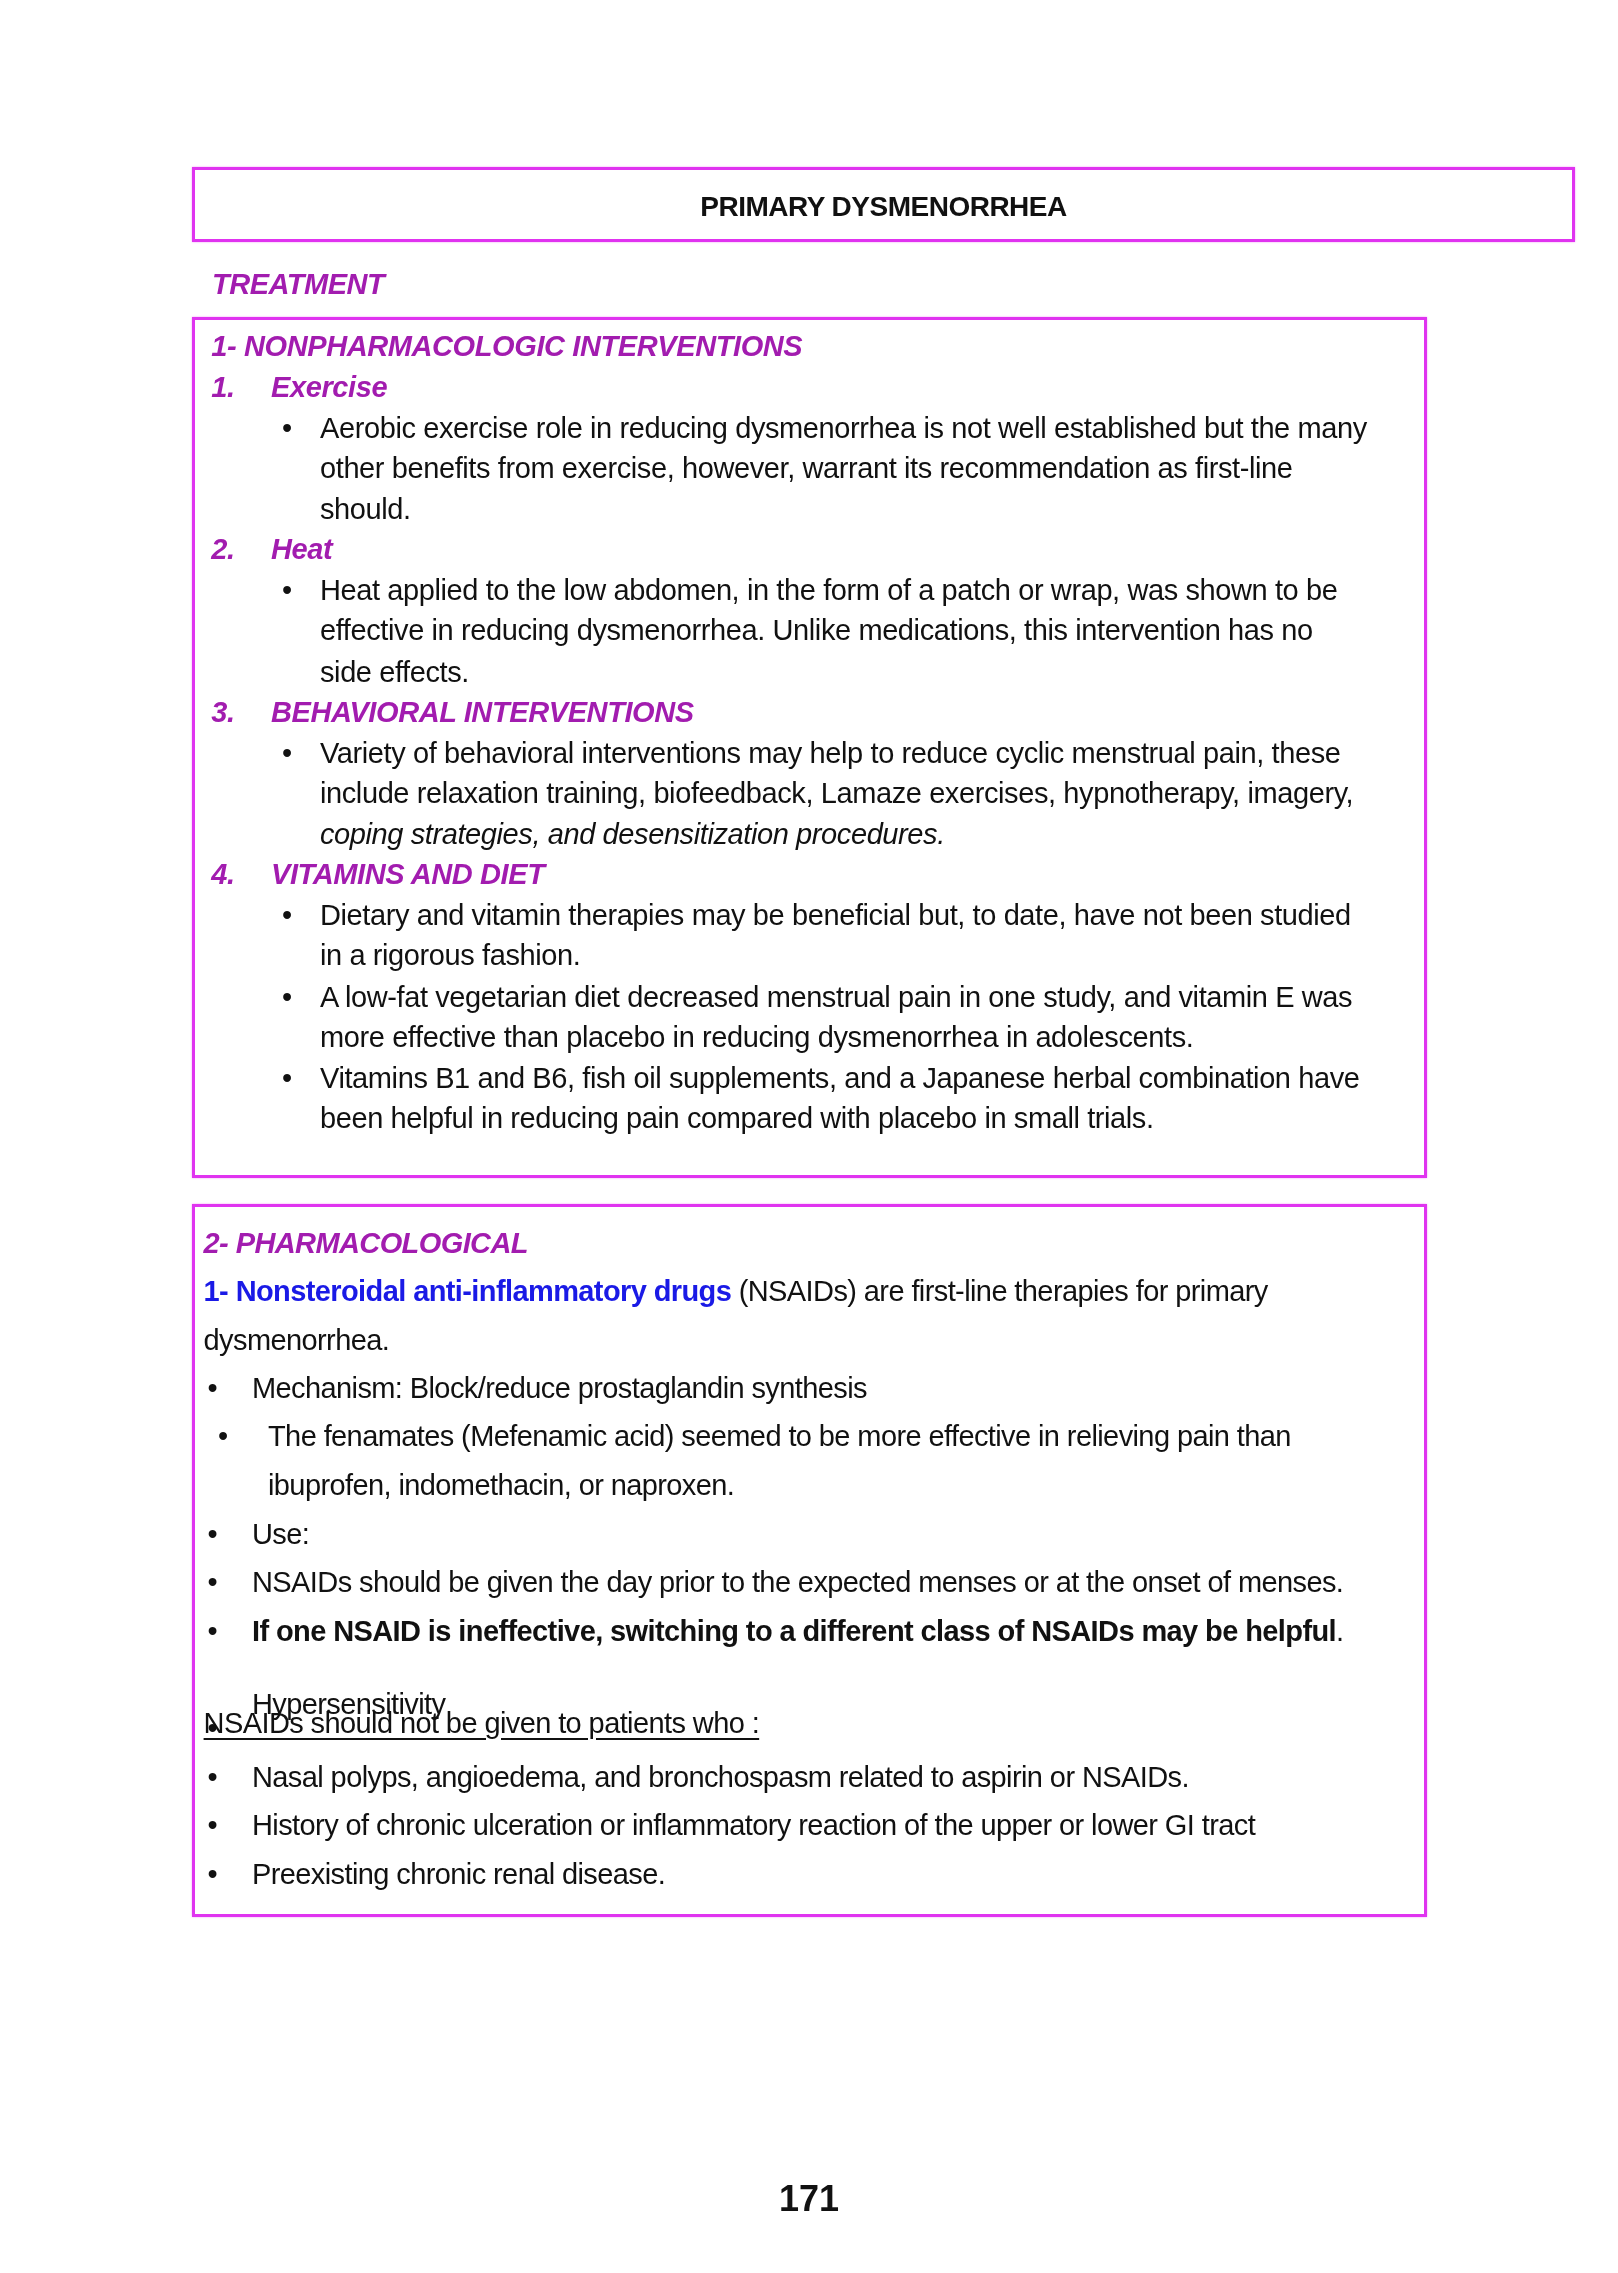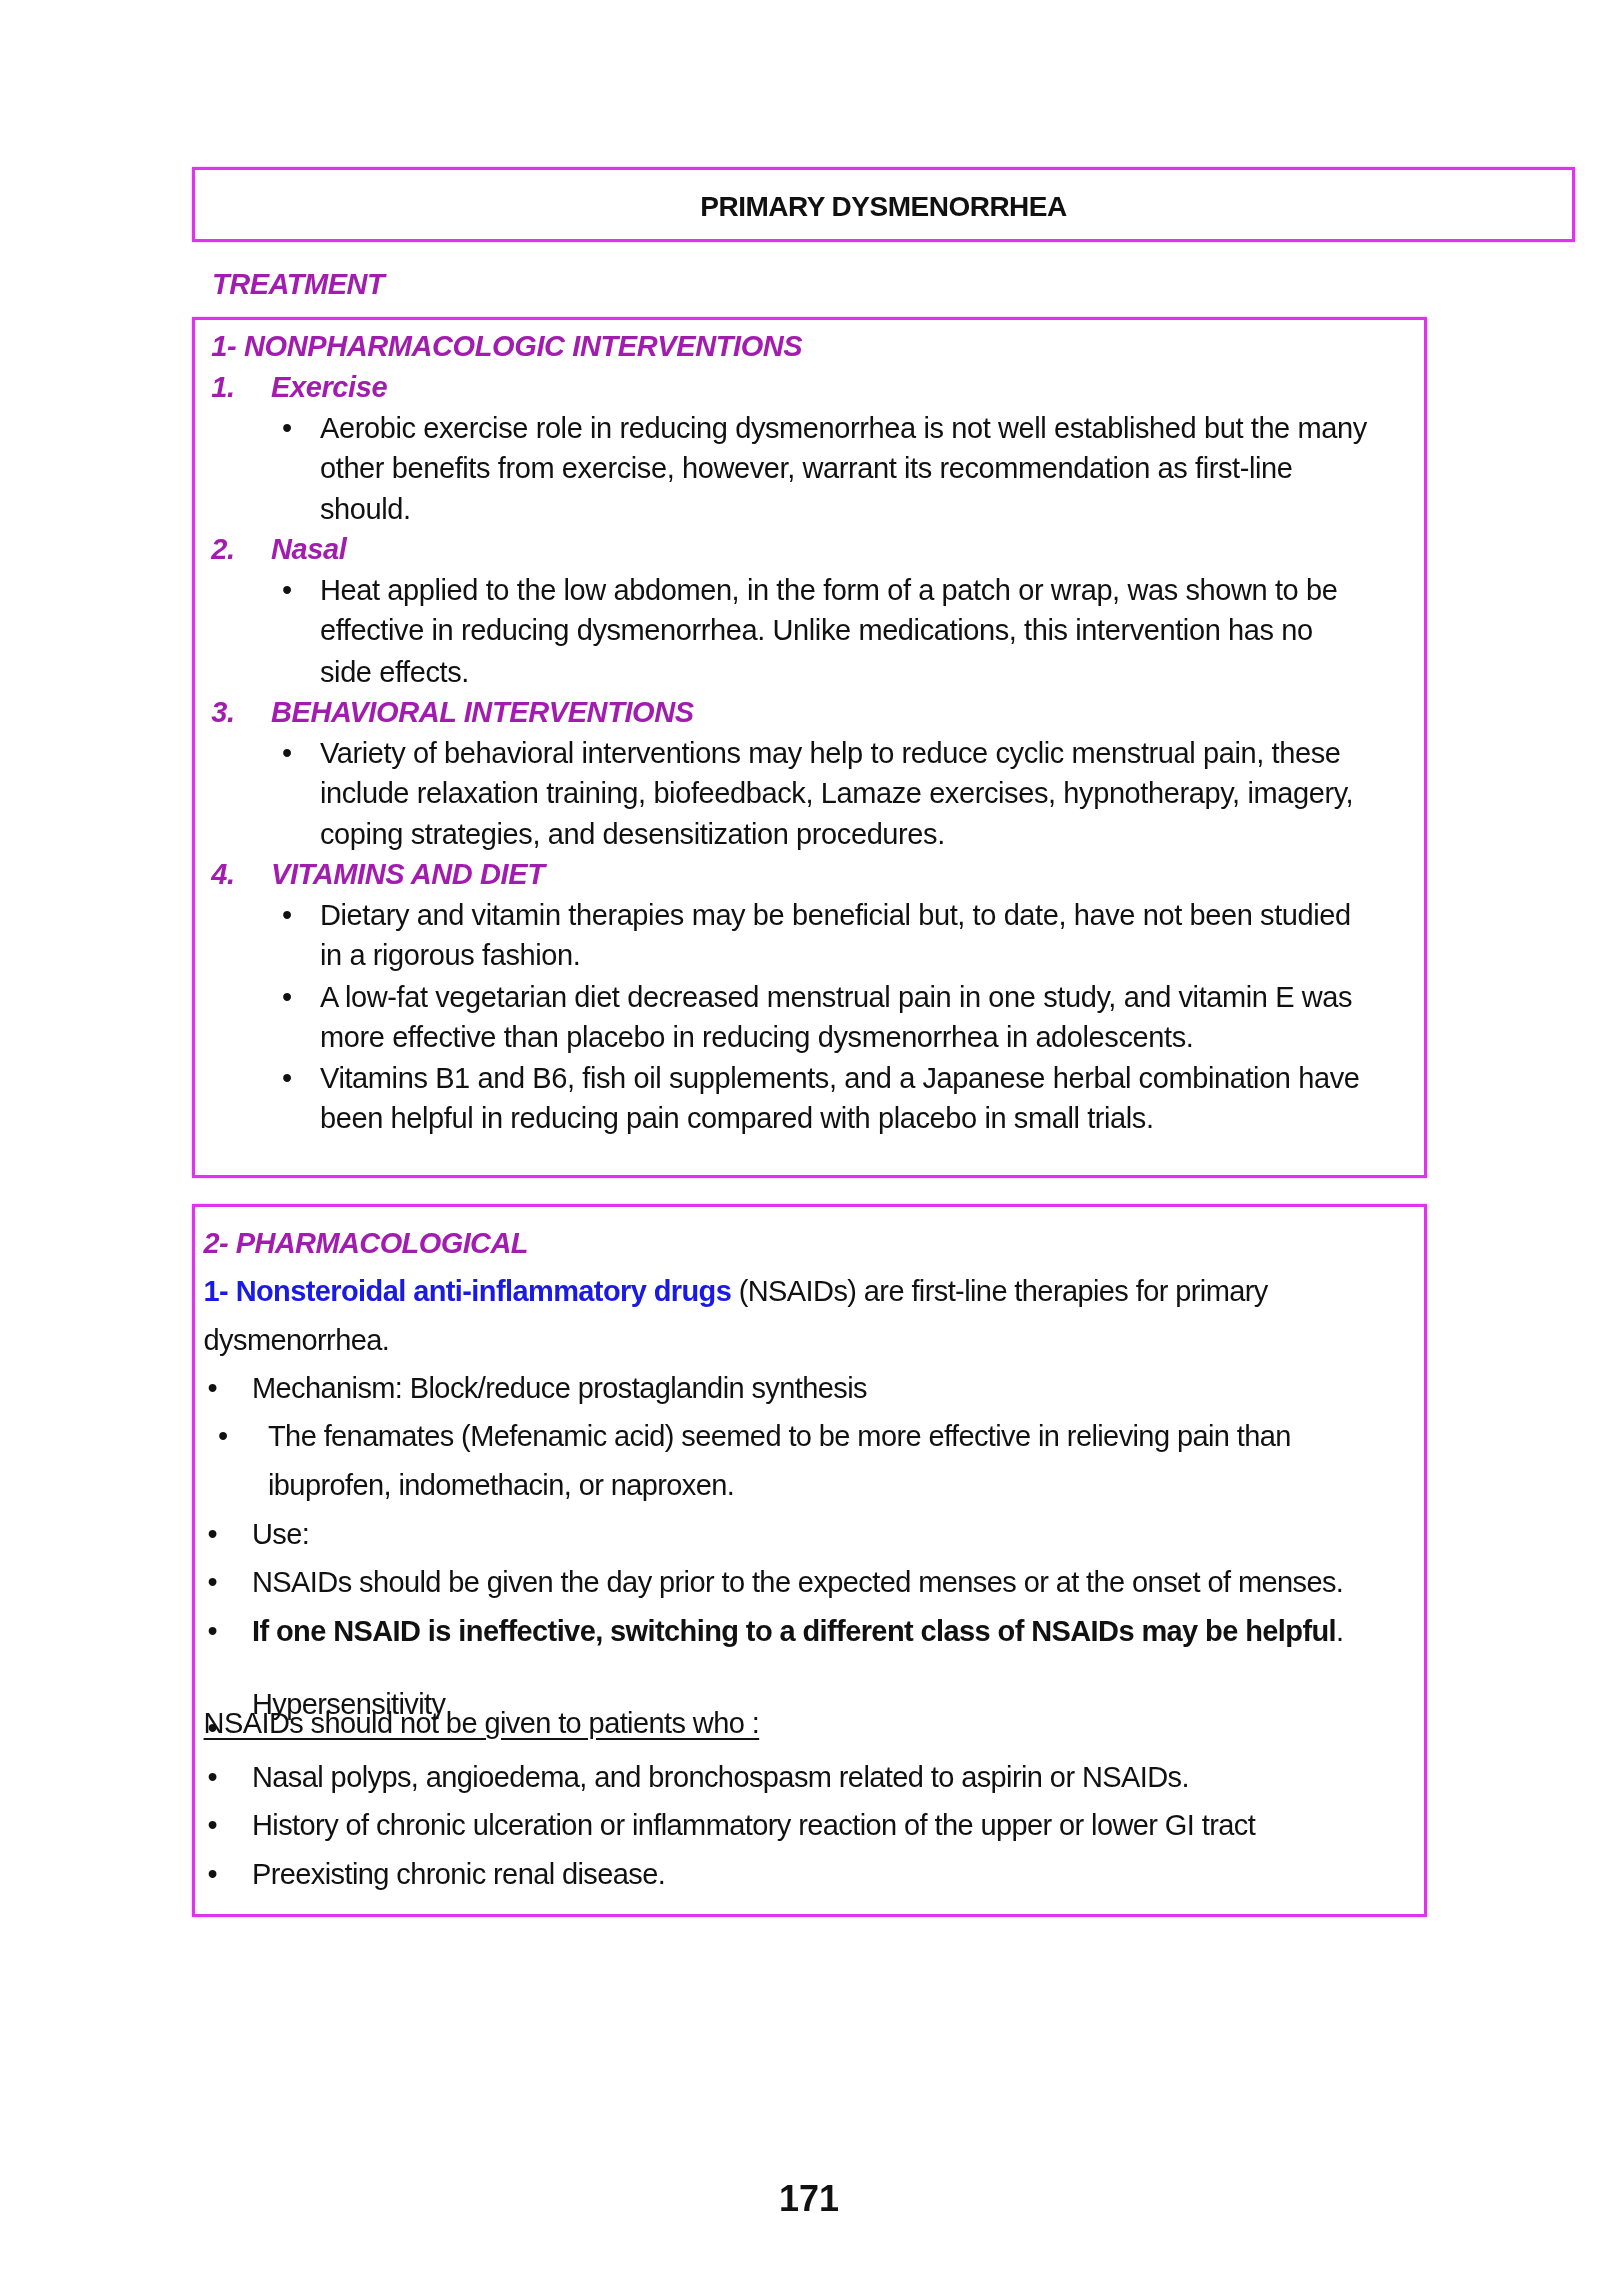--- a/index.html
+++ b/index.html
@@ -37,32 +37,32 @@
   <div class="line blue-h" style="left:16.3px;top:8.6px;">1- NONPHARMACOLOGIC INTERVENTIONS</div>
 
   <div class="line blue-h" style="left:16.3px;top:50px;">1.</div>
   <div class="line blue-h" style="left:76px;top:50px;">Exercise</div>
   <div class="line bullet" style="left:87px;top:91px;">•</div>
   <div class="line" style="left:125px;top:91px;">Aerobic exercise role in reducing dysmenorrhea is not well established but the many</div>
   <div class="line" style="left:125px;top:131px;">other benefits from exercise, however, warrant its recommendation as first-line</div>
   <div class="line" style="left:125px;top:172px;">should.</div>
 
   <div class="line blue-h" style="left:16.3px;top:212px;">2.</div>
-  <div class="line blue-h" style="left:76px;top:212px;">Nasal</div>
+  <div class="line blue-h" style="left:76px;top:212px;">Heat</div>
   <div class="line bullet" style="left:87px;top:253px;">•</div>
   <div class="line" style="left:125px;top:253px;">Heat applied to the low abdomen, in the form of a patch or wrap, was shown to be</div>
   <div class="line" style="left:125px;top:293px;">effective in reducing dysmenorrhea. Unlike medications, this intervention has no</div>
   <div class="line" style="left:125px;top:335px;">side effects.</div>
 
   <div class="line blue-h" style="left:16.3px;top:375px;">3.</div>
   <div class="line blue-h" style="left:76px;top:375px;">BEHAVIORAL INTERVENTIONS</div>
   <div class="line bullet" style="left:87px;top:416px;">•</div>
   <div class="line" style="left:125px;top:416px;">Variety of behavioral interventions may help to reduce cyclic menstrual pain, these</div>
   <div class="line" style="left:125px;top:456px;">include relaxation training, biofeedback, Lamaze exercises, hypnotherapy, imagery,</div>
-  <div class="line" style="left:125px;top:497px;">coping strategies, and desensitization procedures.</div>
+  <div class="line" style="left:125px;top:497px;font-style:italic;">coping strategies, and desensitization procedures.</div>
 
   <div class="line blue-h" style="left:16.3px;top:537px;">4.</div>
   <div class="line blue-h" style="left:76px;top:537px;">VITAMINS AND DIET</div>
   <div class="line bullet" style="left:87px;top:578px;">•</div>
   <div class="line" style="left:125px;top:578px;">Dietary and vitamin therapies may be beneficial but, to date, have not been studied</div>
   <div class="line" style="left:125px;top:618px;">in a rigorous fashion.</div>
   <div class="line bullet" style="left:87px;top:660px;">•</div>
   <div class="line" style="left:125px;top:660px;">A low-fat vegetarian diet decreased menstrual pain in one study, and vitamin E was</div>
   <div class="line" style="left:125px;top:700px;">more effective than placebo in reducing dysmenorrhea in adolescents.</div>
   <div class="line bullet" style="left:87px;top:741px;">•</div>

